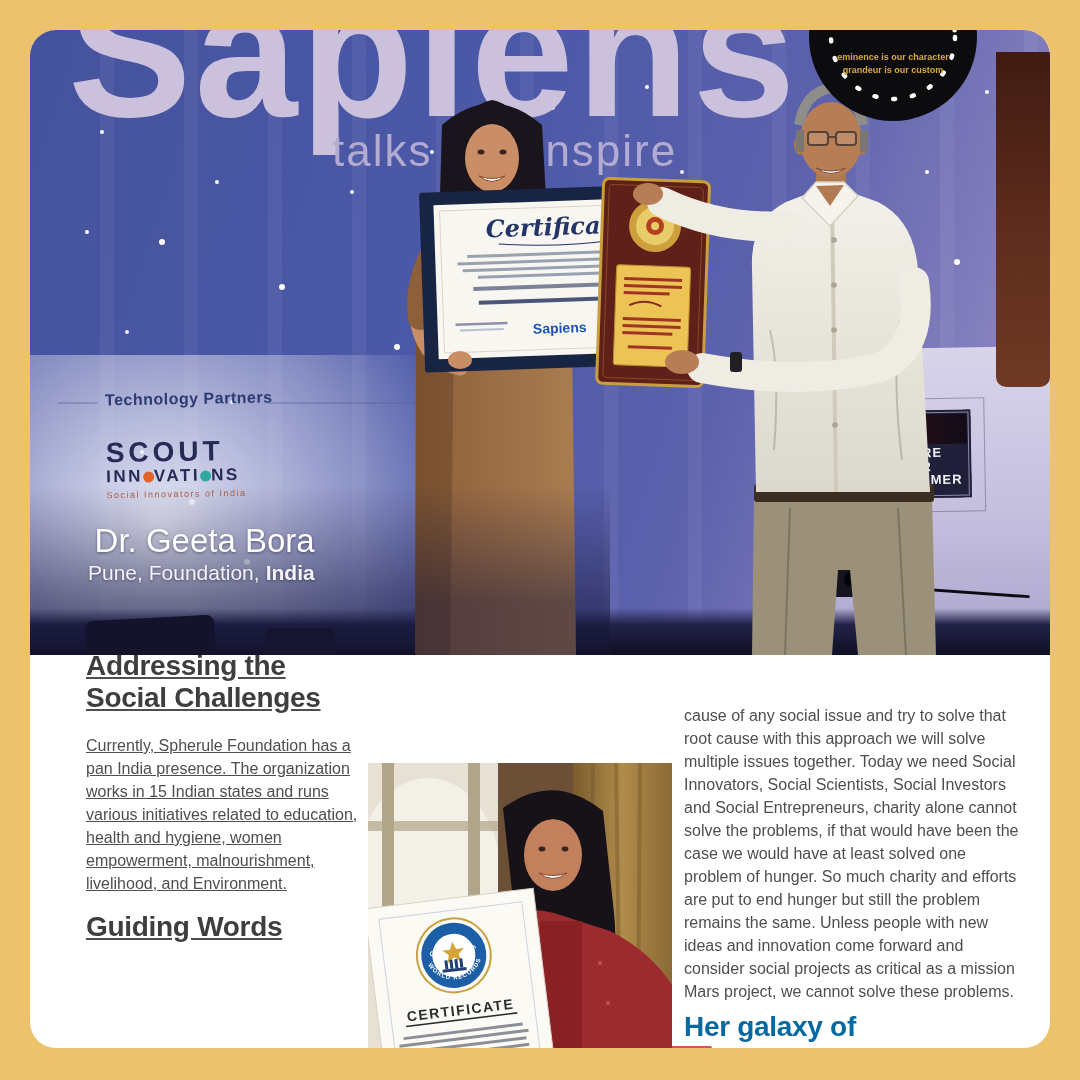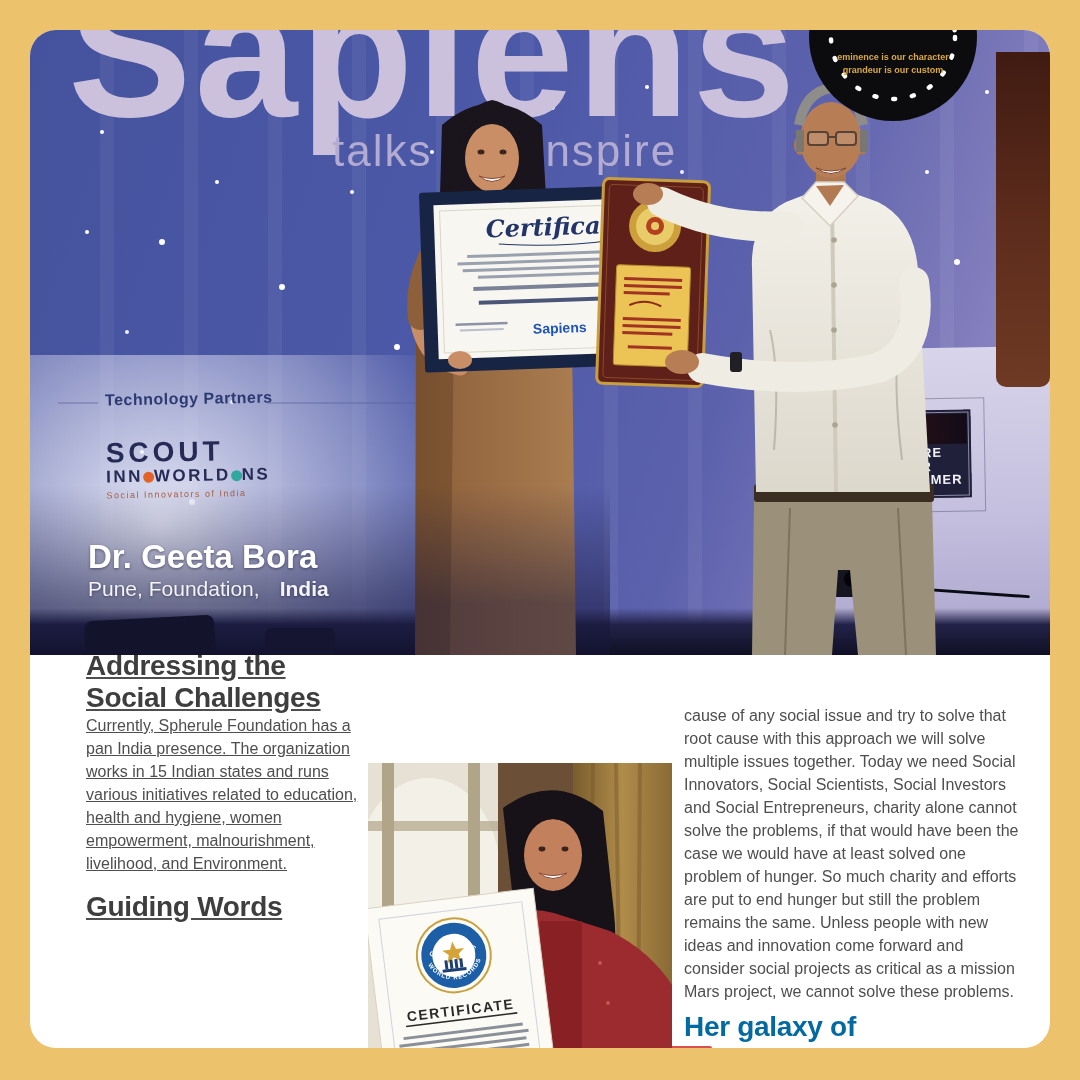--- a/index.html
+++ b/index.html
@@ -95,33 +95,33 @@
 
   .people-svg{position:absolute;left:0;top:0;pointer-events:none;}
 
   .caption-shade{
     position:absolute;left:0;top:455px;width:580px;height:170px;
     background:linear-gradient(180deg,rgba(20,20,55,0),rgba(22,22,58,.5) 70%);
   }
   .caption{position:absolute;left:58px;top:489px;text-shadow:0 1px 3px rgba(5,5,30,.45);}
   .caption .kicker{font-size:19px;font-weight:bold;color:#f1d46a;letter-spacing:.2px;}
   .caption .kicker .star{color:#f3c93c;margin-right:7px;font-size:17px;}
-  .caption .name{font-size:33px;font-weight:bold;color:#ffffff;margin-top:19px;line-height:38px;}
+  .caption .name{font-size:33px;font-weight:normal;color:#ffffff;margin-top:3px;line-height:38px;text-align:right;}
   .caption .sub{font-size:21px;color:#f3f3f8;line-height:26px;}
-  .caption .sub b{margin-left:20px;}
+  .caption .sub b{margin-left:6px;}
 
   
   .article-col{position:absolute;color:#4e4e4e;font-size:16px;line-height:23px;}
   .col-left{left:56px;top:620px;width:468px;height:370px;text-decoration:underline;}
   .col-right{left:524px;top:674px;width:468px;height:368px;}
   .article-col h2{
     margin:0;font-size:28px;line-height:32px;font-weight:bold;color:#3e3e3e;letter-spacing:-.3px;
   }
   .article-col p{margin:0;}
-  .col-left p.lead{margin-top:0;}
+  .col-left p.lead{margin-top:20px;}
   .col-left h2.guiding{margin-top:16px;}
   .col-right h2.galaxy{margin-top:8px;color:#0369a1;}
   .spacer-r{float:right;width:183px;height:283px;margin-top:83px;}
   .spacer-l{float:left;width:130px;height:296px;margin-top:70px;}
   .red-remnant{width:158px;height:10px;margin-top:3px;background:#d23130;border-radius:2px;opacity:.85;}
 
   .inset-photo{
     position:absolute;left:338px;top:733px;width:304px;height:285px;overflow:hidden;background:#6b4f37;
   }
 </style>
@@ -137,21 +137,21 @@
     <div class="sapiens">Sapiens</div>
     <div class="talks">talks to inspire</div>
 
     <div class="screen-light"></div>
     <div class="partners-rule2"></div>
     <div class="partners-label">Technology Partners</div>
     <div class="partners-rule"></div>
 
     <div class="scout">
       <div class="n1">SCOUT</div>
-      <div class="n2"><span>INN</span><span class="dot o1"></span><span>WORLD</span><span class="dot o2"></span><span>NS</span></div>
+      <div class="n2"><span>INN</span><span class="dot o1"></span><span>VATI</span><span class="dot o2"></span><span>NS</span></div>
       <div class="tag">Social Innovators of India</div>
     </div>
 
     <div class="right-panel">
       <div class="initiatives-label">Initiatives</div>
       <div class="care-frame"></div>
       <div class="care-box">
         <div class="dark-art"></div>
         <div class="care-text">
           <div>CARE</div>

